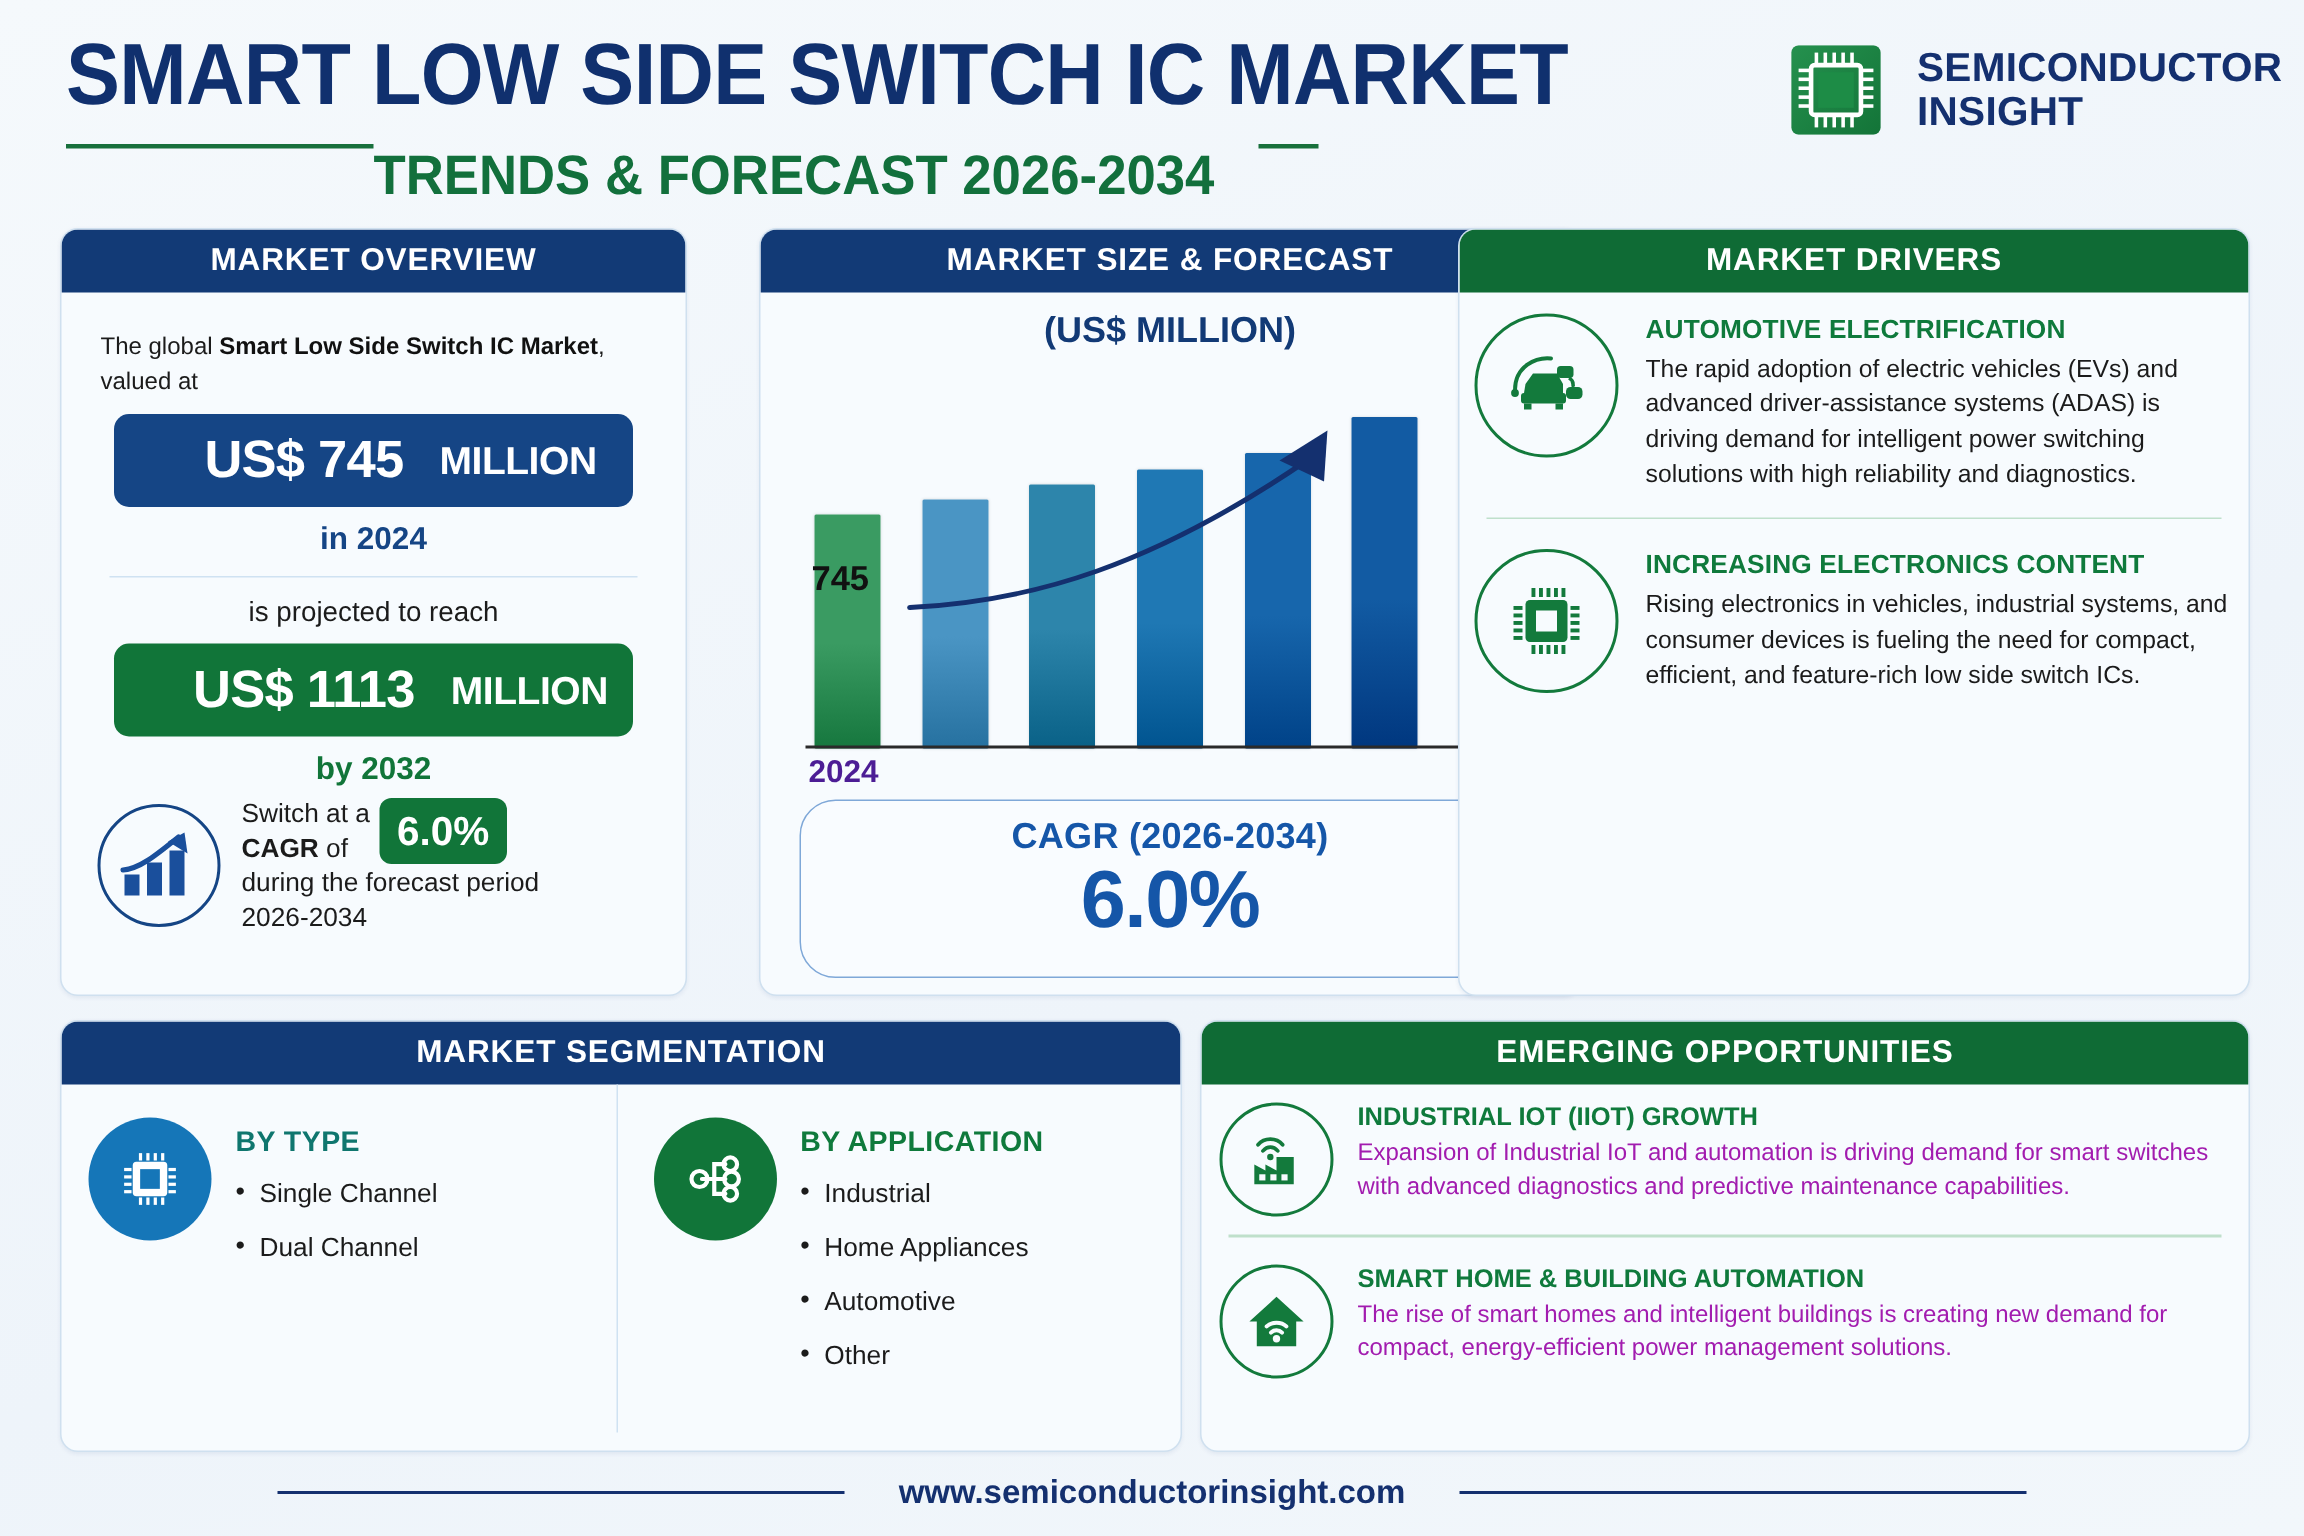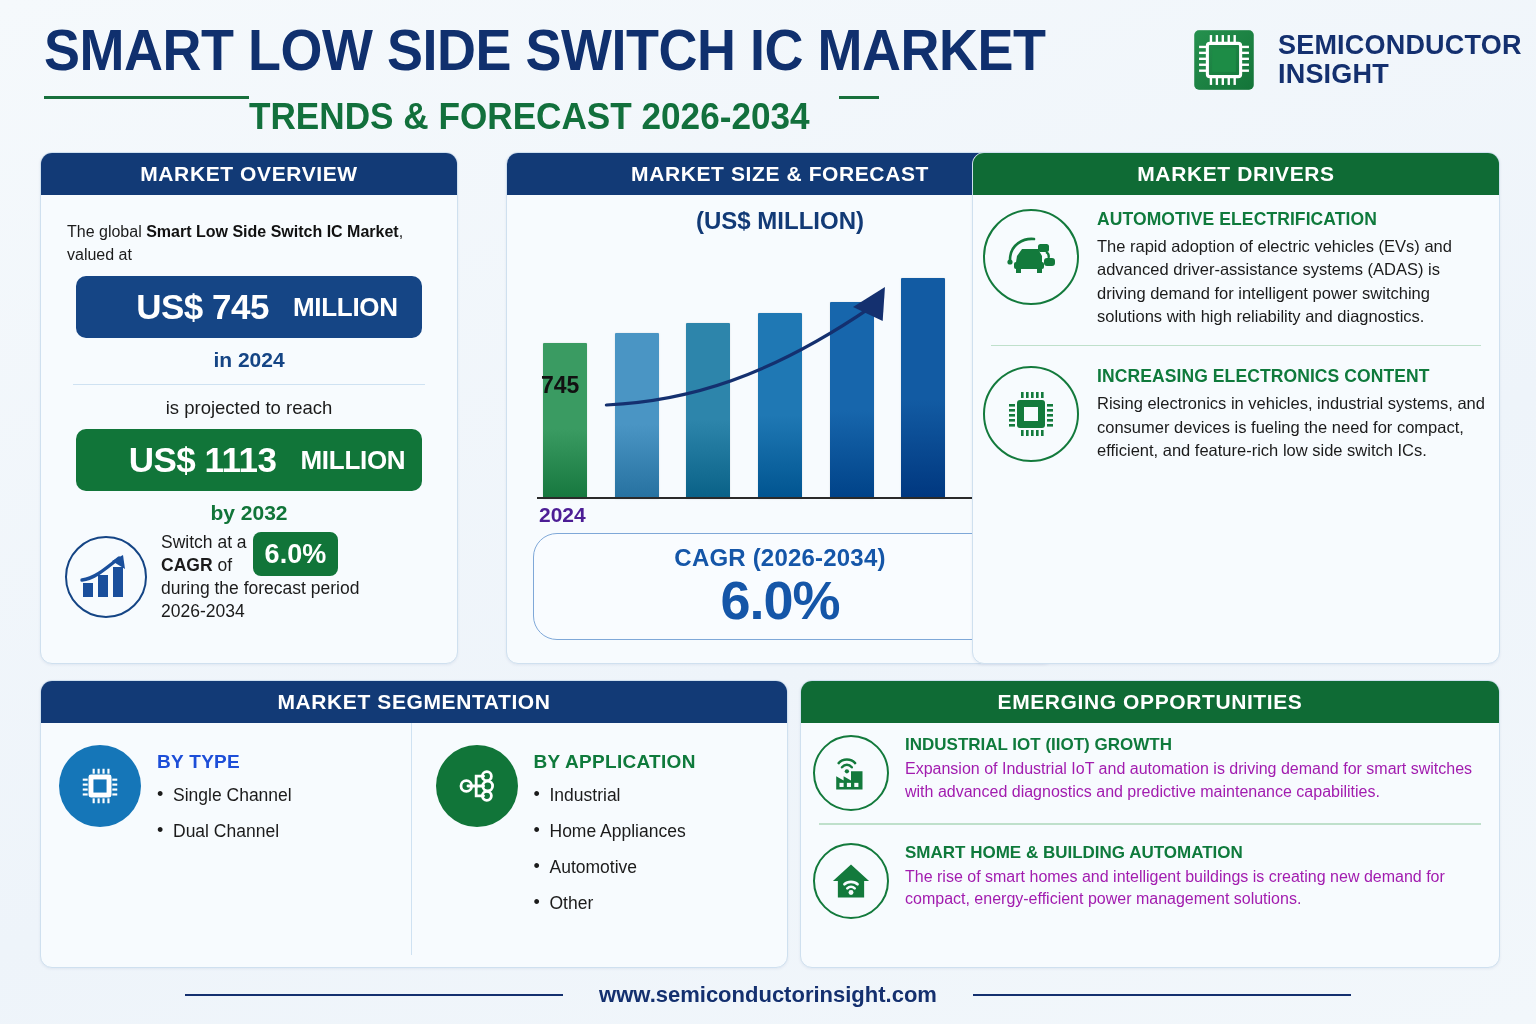--- a/index.html
+++ b/index.html
@@ -88,21 +88,21 @@
           display:flex; align-items:flex-end; justify-content:space-between; }
   .bar { width:44px; border-radius:1px; box-shadow: 0 0 2px rgba(0,0,0,0.12); }
   .axis { position:absolute; left:8px; right:8px; bottom:28px; height:2px; background:#2a2a2a; }
   .lbl-745 { position:absolute; left:12px; bottom:128px; font-size:23px; font-weight:800; color:#111; }
   .lbl-1113{ position:absolute; right:6px; bottom:236px; font-size:23px; font-weight:800; color:#111; }
   .xlabels { position:absolute; left:10px; right:10px; bottom:0;
              display:flex; justify-content:space-between; font-size:21px;
              font-weight:800; color:#4c1d95; }
   .arrow-svg { position:absolute; left:0; top:0; width:100%; height:100%; pointer-events:none; }
   .cagr-box { margin:6px 16px 0; border:1.6px solid #7fa8d8; border-radius:24px;
-              background:#f9fcff; padding:10px 0 10px; text-align:center; }
+              background:#f9fcff; padding:10px 0 22px; text-align:center; }
   .cagr-box .t { font-size:24px; font-weight:800; color:#1556a8; letter-spacing:0.2px; }
   .cagr-box .v { font-size:54px; font-weight:800; color:#1556a8; line-height:1.05; letter-spacing:-1px; }
 
   
   #p-drivers { left:972px; top:152px; width:528px; height:512px; }
   .drv-item { display:flex; gap:18px; padding:14px 14px 10px 10px; }
   .drv-icon { width:96px; height:96px; flex:0 0 auto; border:2.6px solid #137a3c;
               border-radius:50%; display:flex; align-items:center; justify-content:center; }
   .drv-body { flex:1; }
   .drv-title { font-size:17.5px; font-weight:800; color:#0f7a3c; margin-bottom:5px;
@@ -113,21 +113,21 @@
   
   #p-seg { left:40px; top:680px; width:748px; height:288px; }
   .seg-cols { display:flex; height:232px; }
   .seg-col { flex:1; display:flex; gap:16px; padding:22px 8px 0 18px; }
   .seg-col.right { border-left:1px solid #cfe2f2; padding-left:24px; }
   .seg-circle { width:82px; height:82px; border-radius:50%; flex:0 0 auto;
                 display:flex; align-items:center; justify-content:center; }
   .seg-circle.blue { background:#1576b8; }
   .seg-circle.green{ background:#117539; }
   .seg-head { font-size:19px; font-weight:800; margin:6px 0 12px; letter-spacing:0.3px; }
-  .seg-head.blue { color:#1d4ed8; }
+  .seg-head.blue { color:#0f766e; }
   .seg-head.green{ color:#0f7a3c; }
   .seg-list { list-style:none; }
   .seg-list li { font-size:17.5px; color:#1b1b1b; margin-bottom:15px;
                  position:relative; padding-left:16px; }
   .seg-list li:before { content:"\2022"; position:absolute; left:0; top:-1px;
                         font-size:18px; color:#1b1b1b; }
 
   
   #p-opp { left:800px; top:680px; width:700px; height:288px; }
   .opp-item { display:flex; gap:16px; padding:12px 16px 6px 12px; }

